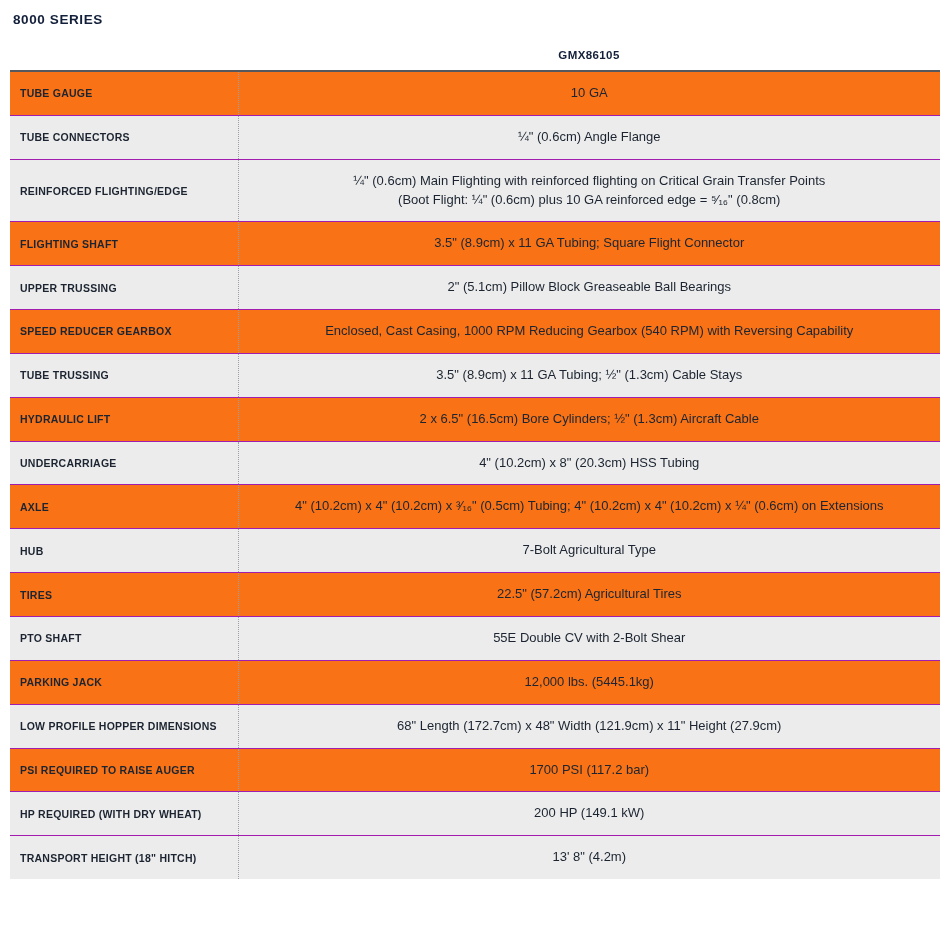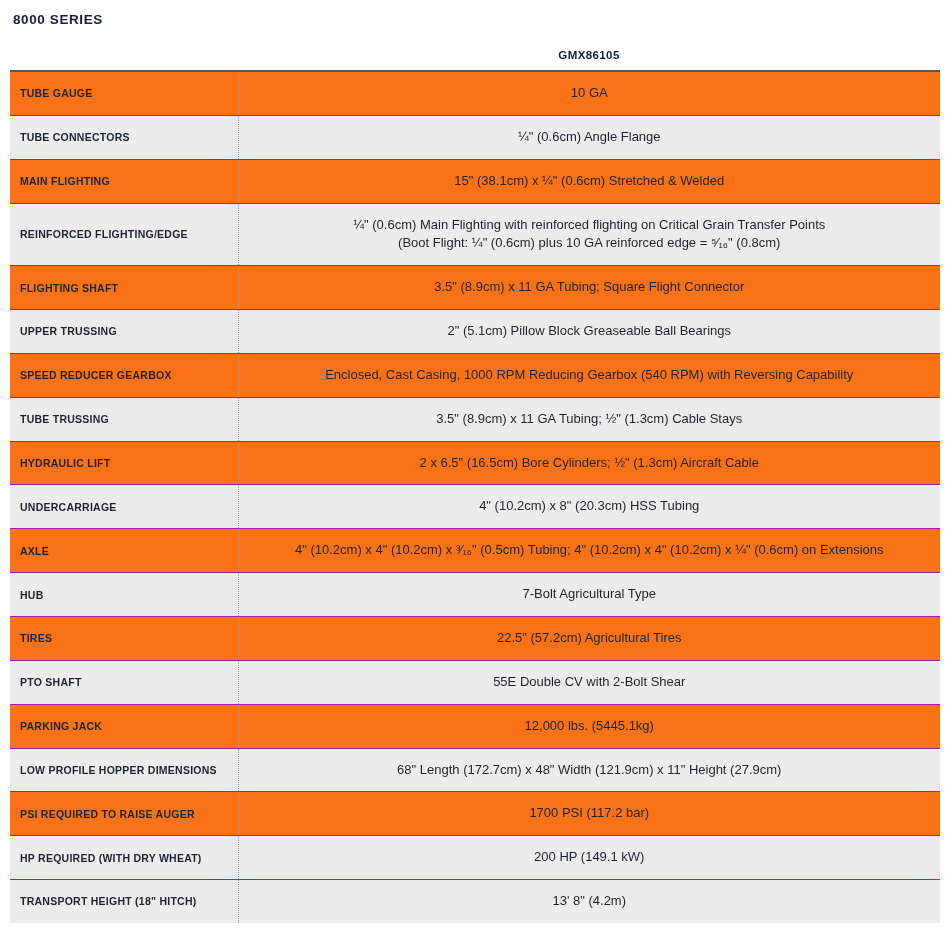--- a/index.html
+++ b/index.html
@@ -98,24 +98,20 @@
     </thead>
     <tbody id="spec-body">
         <tr class="plain first-row">
           <td class="lbl">TUBE GAUGE</td>
           <td class="val">10 GA</td>
         </tr>
         <tr class="shade">
           <td class="lbl">TUBE CONNECTORS</td>
           <td class="val">¼" (0.6cm) Angle Flange</td>
         </tr>
-        <tr class="plain">
-          <td class="lbl">MAIN FLIGHTING</td>
-          <td class="val">15" (38.1cm) x ¼" (0.6cm) Stretched &amp; Welded</td>
-        </tr>
         <tr class="shade">
           <td class="lbl">REINFORCED FLIGHTING/EDGE</td>
           <td class="val">¼" (0.6cm) Main Flighting with reinforced flighting on Critical Grain Transfer Points<br>(Boot Flight: ¼" (0.6cm) plus 10 GA reinforced edge = ⁵⁄₁₆" (0.8cm)</td>
         </tr>
         <tr class="plain">
           <td class="lbl">FLIGHTING SHAFT</td>
           <td class="val">3.5" (8.9cm) x 11 GA Tubing; Square Flight Connector</td>
         </tr>
         <tr class="shade">
           <td class="lbl">UPPER TRUSSING</td>

